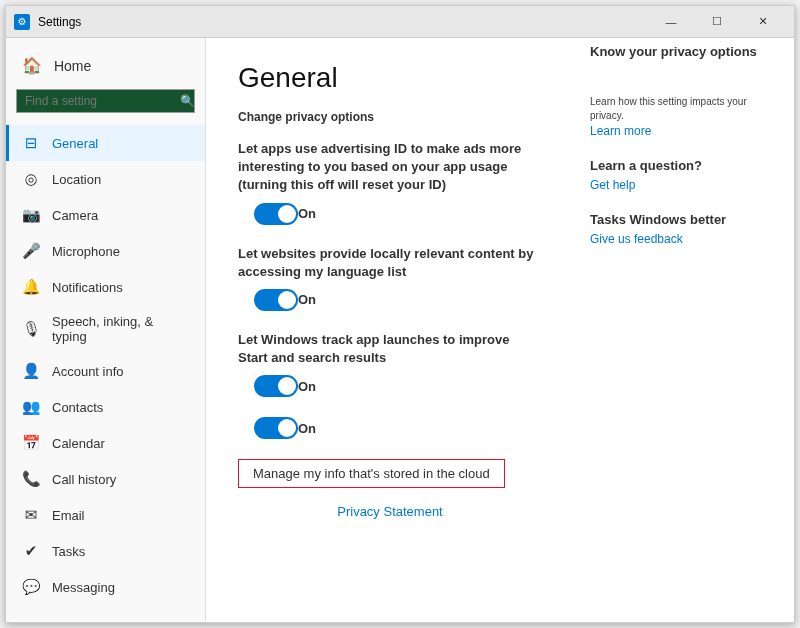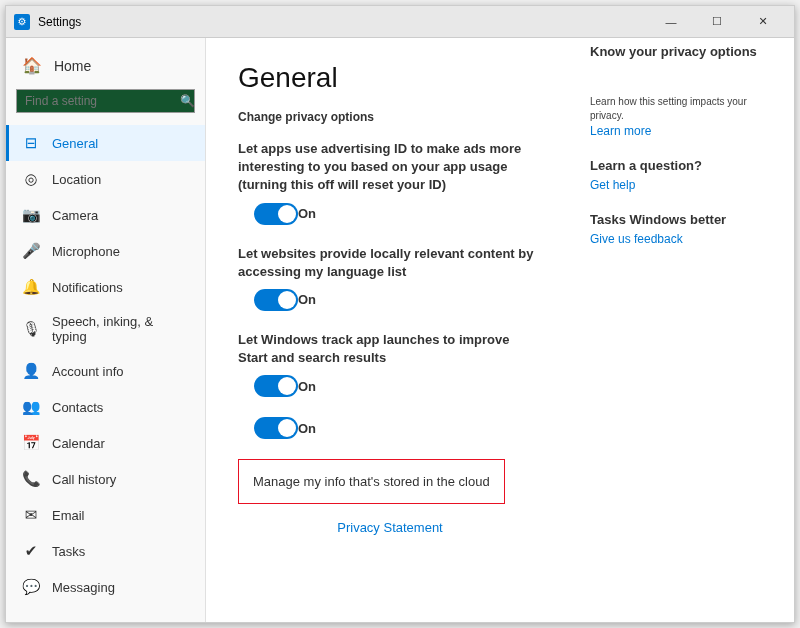--- a/index.html
+++ b/index.html
@@ -187,21 +187,21 @@
       right: 2px;
       transition: 0.2s;
     }
     .toggle-label {
       font-size: 13px;
       color: #333;
     }
     .cloud-link-btn {
       display: inline-block;
       border: 1.5px solid #e81123;
-      padding: 14px 14px;
+      padding: 6px 14px;
       font-size: 13px;
       color: #333;
       cursor: pointer;
       margin-bottom: 12px;
     }
     .privacy-link {
       font-size: 13px;
       color: #0078d4;
       cursor: pointer;
       text-decoration: none;

